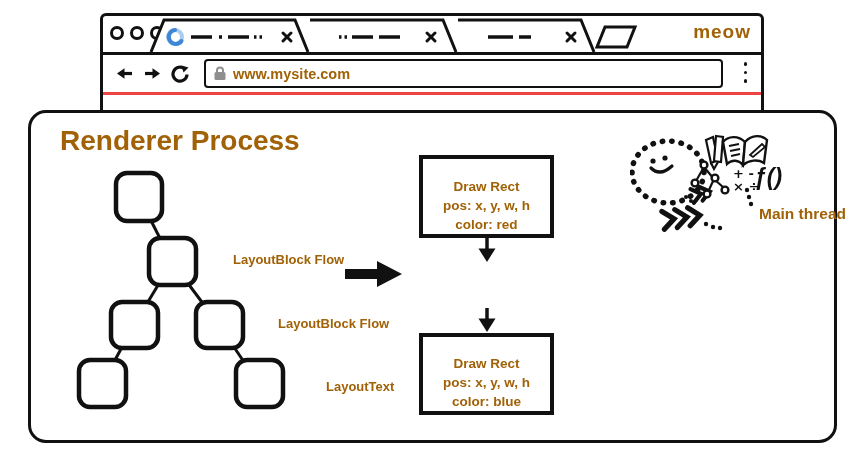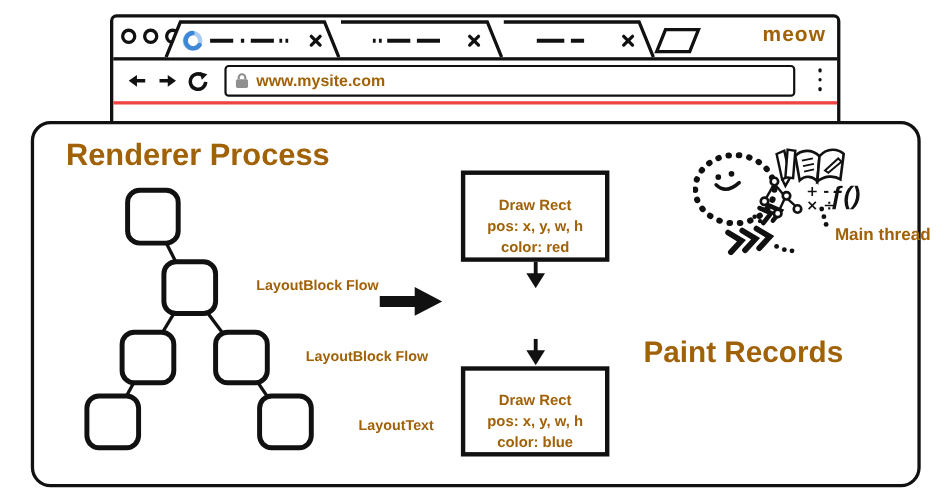--- a/index.html
+++ b/index.html
@@ -176,21 +176,20 @@
     <svg class="down-arrow da-2" width="30" height="25" viewBox="0 0 30 25">
       <path d="M15 0 V12" stroke="#111" stroke-width="3.5"></path>
       <path d="M6.5 10.5 L23.5 10.5 L15 24 Z" fill="#111"></path>
     </svg>
     <div class="paintbox pb-3">
       <div class="pline">Draw Rect</div>
       <div class="pline">pos: x, y, w, h</div>
       <div class="pline">color: blue</div>
     </div>
 
-    <div class="paint-heading">Paint Records</div>
 
     <svg class="char-svg" width="205" height="100" viewBox="0 0 205 100">
 
       <ellipse cx="38" cy="40" rx="36" ry="31" fill="none" stroke="#111" stroke-width="5.5" stroke-linecap="round" stroke-dasharray="0.5 9"></ellipse>
       <g fill="#111">
         <circle cx="23" cy="29" r="2.6"></circle>
           <circle cx="35" cy="26" r="2.6"></circle>
       </g>
       <path d="M21 36 Q30 45 42 34" fill="none" stroke="#111" stroke-width="3.2" stroke-linecap="round"></path>
 

